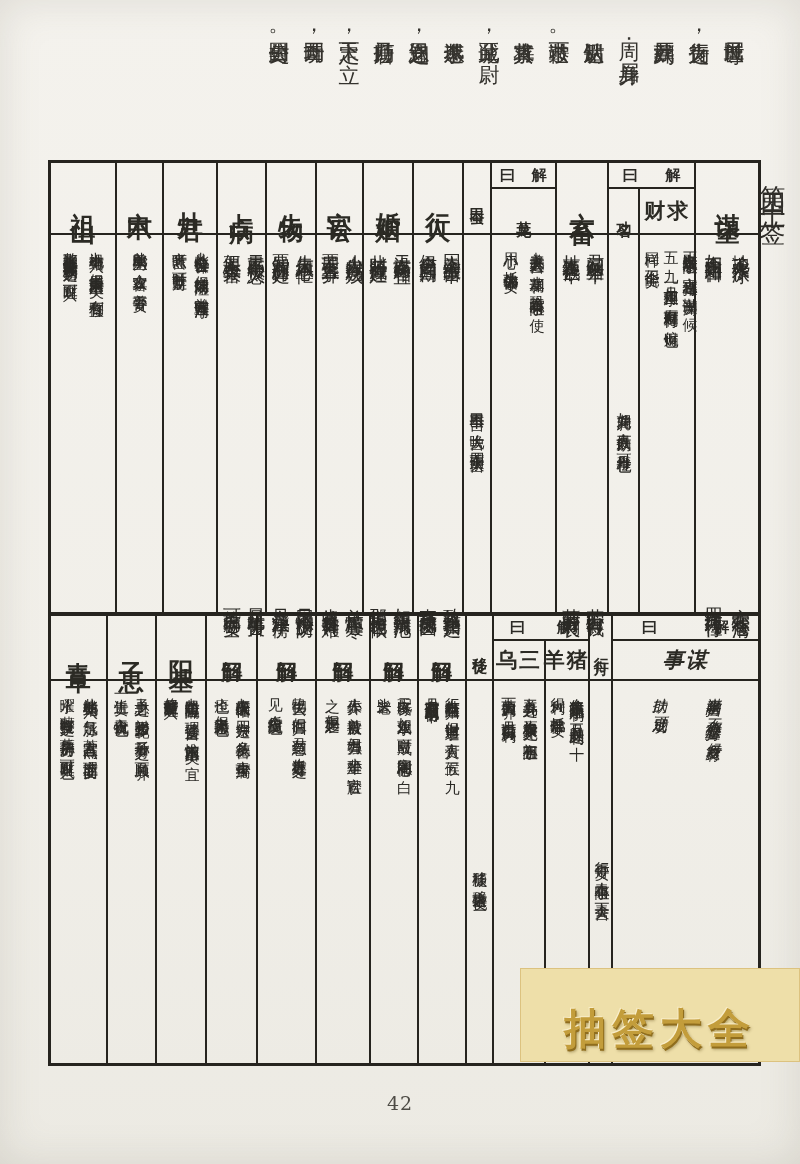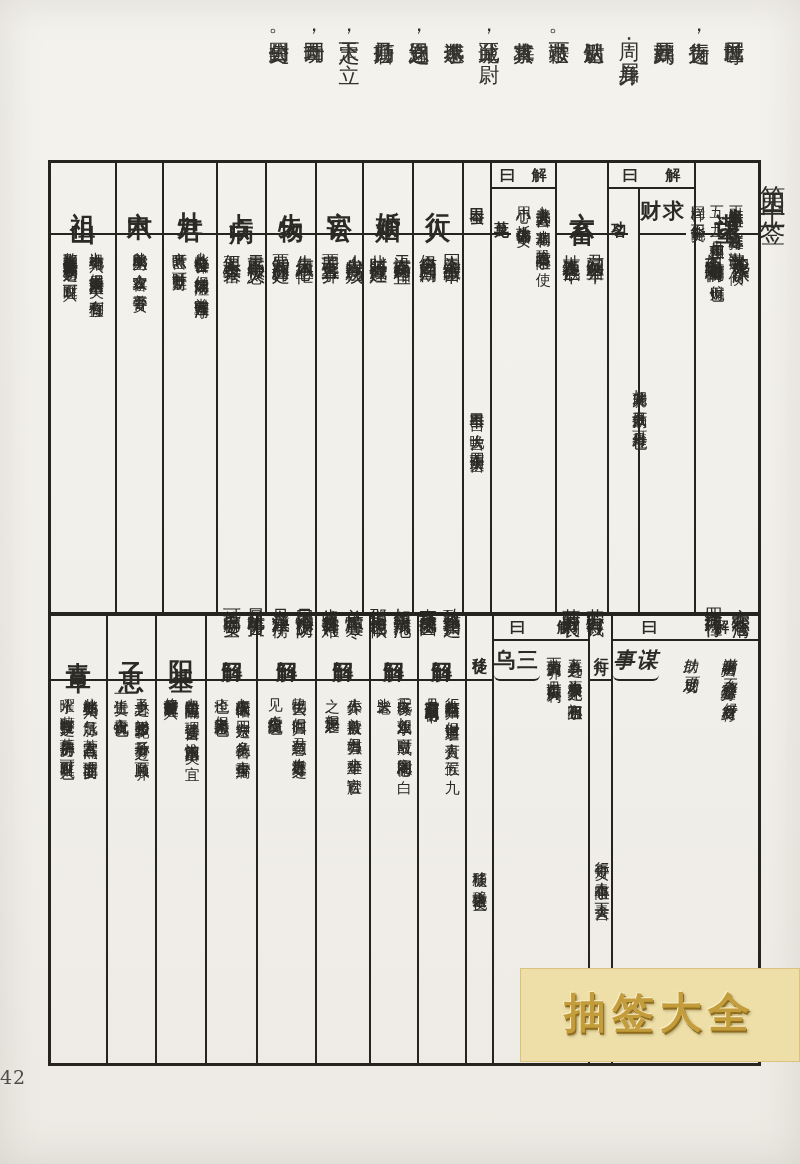--- a/index.html
+++ b/index.html
@@ -13,50 +13,50 @@
   
   .side-label{position:absolute;left:756px;top:164px;writing-mode:vertical-rl;font-size:26px;letter-spacing:9px;font-weight:500;color:#2f2d29;}
 
   
   .tbl{position:absolute;left:48px;width:707px;border:3px solid #26241f;display:flex;flex-direction:row-reverse;background:transparent;}
   .tbl1{top:160px;height:450px;}
   .tbl2{top:612px;height:448px;}
   .col,.grp{display:flex;flex-direction:column;min-width:0;flex-basis:0;}
   .col + .col,.col + .grp,.grp + .col,.grp + .grp{border-right:2px solid #26241f;}
   .grp-row{flex:1;display:flex;flex-direction:row-reverse;min-height:0;}
-  .grp-col{display:flex;flex-direction:row;min-width:0;flex-basis:0;}
+  .grp-col{display:flex;flex-direction:column;min-width:0;flex-basis:0;}
   .grp-col + .grp-col{border-right:2px solid #26241f;}
 
   .hdr{border-bottom:2px solid #26241f;display:flex;align-items:center;justify-content:center;flex:none;}
   .tbl1 .hdr.top{height:70px;}
   .tbl2 .hdr.top{height:64px;}
   .tbl1 .hdr.sub{height:44px;}
-  .tbl2 .hdr.sub{height:38px;border-radius:6px;}
+  .tbl2 .hdr.sub{height:38px;}
   .hdr span{font-weight:700;color:#2b2a24;}
   .hdr.o-v span{writing-mode:vertical-rl;font-size:25px;letter-spacing:6px;}
   .hdr.o-vm span{writing-mode:vertical-rl;font-size:21px;letter-spacing:3px;}
   .hdr.o-vs span{writing-mode:vertical-rl;font-size:15px;letter-spacing:2px;}
   .hdr.o-h span{font-size:21px;letter-spacing:2px;white-space:nowrap;}
 
   .strip{height:24px;flex:none;border-bottom:2px solid #26241f;display:flex;justify-content:space-around;align-items:center;}
   .strip span{font-size:15px;font-weight:700;}
 
   .content{flex:1;position:relative;min-height:0;}
   .cin{position:absolute;top:5px;bottom:5px;left:2px;right:2px;display:flex;flex-direction:row-reverse;justify-content:space-evenly;}
   .vline{writing-mode:vertical-rl;display:flex;height:100%;}
   .vline.verse{justify-content:space-between;font-size:18px;letter-spacing:2px;}
   .vline.prose{justify-content:flex-start;font-size:15px;letter-spacing:1px;}
   .vline.center{justify-content:center;font-size:15px;letter-spacing:1px;}
   .vline span{white-space:nowrap;}
 
   
-  .pageno{position:absolute;left:0;right:0;top:1066px;text-align:left;font-size:19px;color:#4e4c46;letter-spacing:1px;}
+  .pageno{position:absolute;left:0;right:0;top:1092px;text-align:center;font-size:19px;color:#4e4c46;letter-spacing:1px;}
 
   
-  .watermark{position:absolute;left:520px;top:968px;width:280px;height:94px;background:#eedfa9;border:1px solid #dcc27f;box-sizing:border-box;display:flex;align-items:center;justify-content:center;z-index:5;}
+  .watermark{position:absolute;left:520px;top:968px;width:280px;height:94px;background:#eedfa9;border:1px solid #dcc27f;box-sizing:border-box;display:flex;align-items:flex-end;justify-content:center;z-index:5;}
   .watermark-text{font-size:42px;font-weight:700;letter-spacing:6px;color:#c39d3b;padding-bottom:4px;
     text-shadow:-1px -1px 0 #f8edc9, 1px 2px 0 #8f6d1d, 2px 3px 3px rgba(80,60,10,.4);}
 </style>
 </head>
 <body>
 
 <div class="canvas">
   <div class="top-verse">
       <div class="tv-col">世民屈尊</div>
       <div class="tv-col">为之行丧，</div>
@@ -345,20 +345,35 @@
             </div>
           </div>
         </div>
       </div>
       <div class="grp" style="flex-grow: 96;">
         <div class="strip">
           <span>曰</span>
           <span>解</span>
         </div>
         <div class="grp-row">
+          <div class="grp-col" style="flex-grow: 44;">
+            <div class="hdr o-h sub">
+              <span>羊猪</span>
+            </div>
+            <div class="content">
+              <div class="cin">
+                <div class="vline prose">
+                  <span>今年猪羊春夏小阻小利　五月起养之顺利　十</span>
+                </div>
+                <div class="vline prose">
+                  <span>得大利　托灶君保平安</span>
+                </div>
+              </div>
+            </div>
+          </div>
           <div class="grp-col" style="flex-grow: 52;">
             <div class="hdr o-h sub">
               <span>乌三</span>
             </div>
             <div class="content">
               <div class="cin">
                 <div class="vline prose">
                   <span>卜养三乌之卦　为否极泰来之兆　初有小阻五</span>
                 </div>
                 <div class="vline prose">

